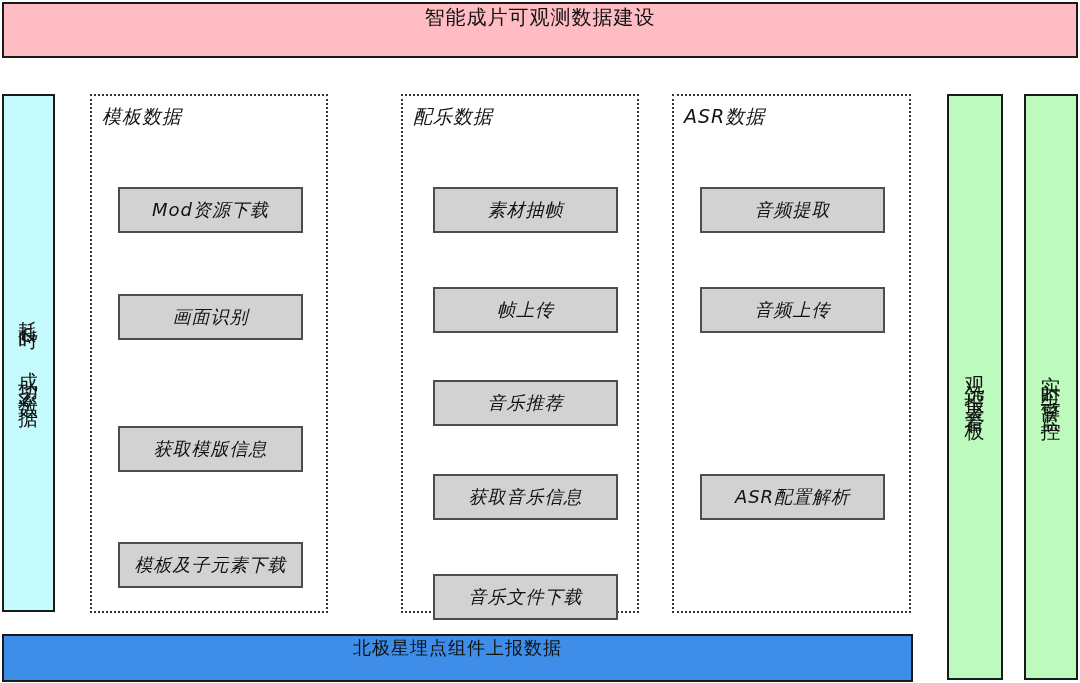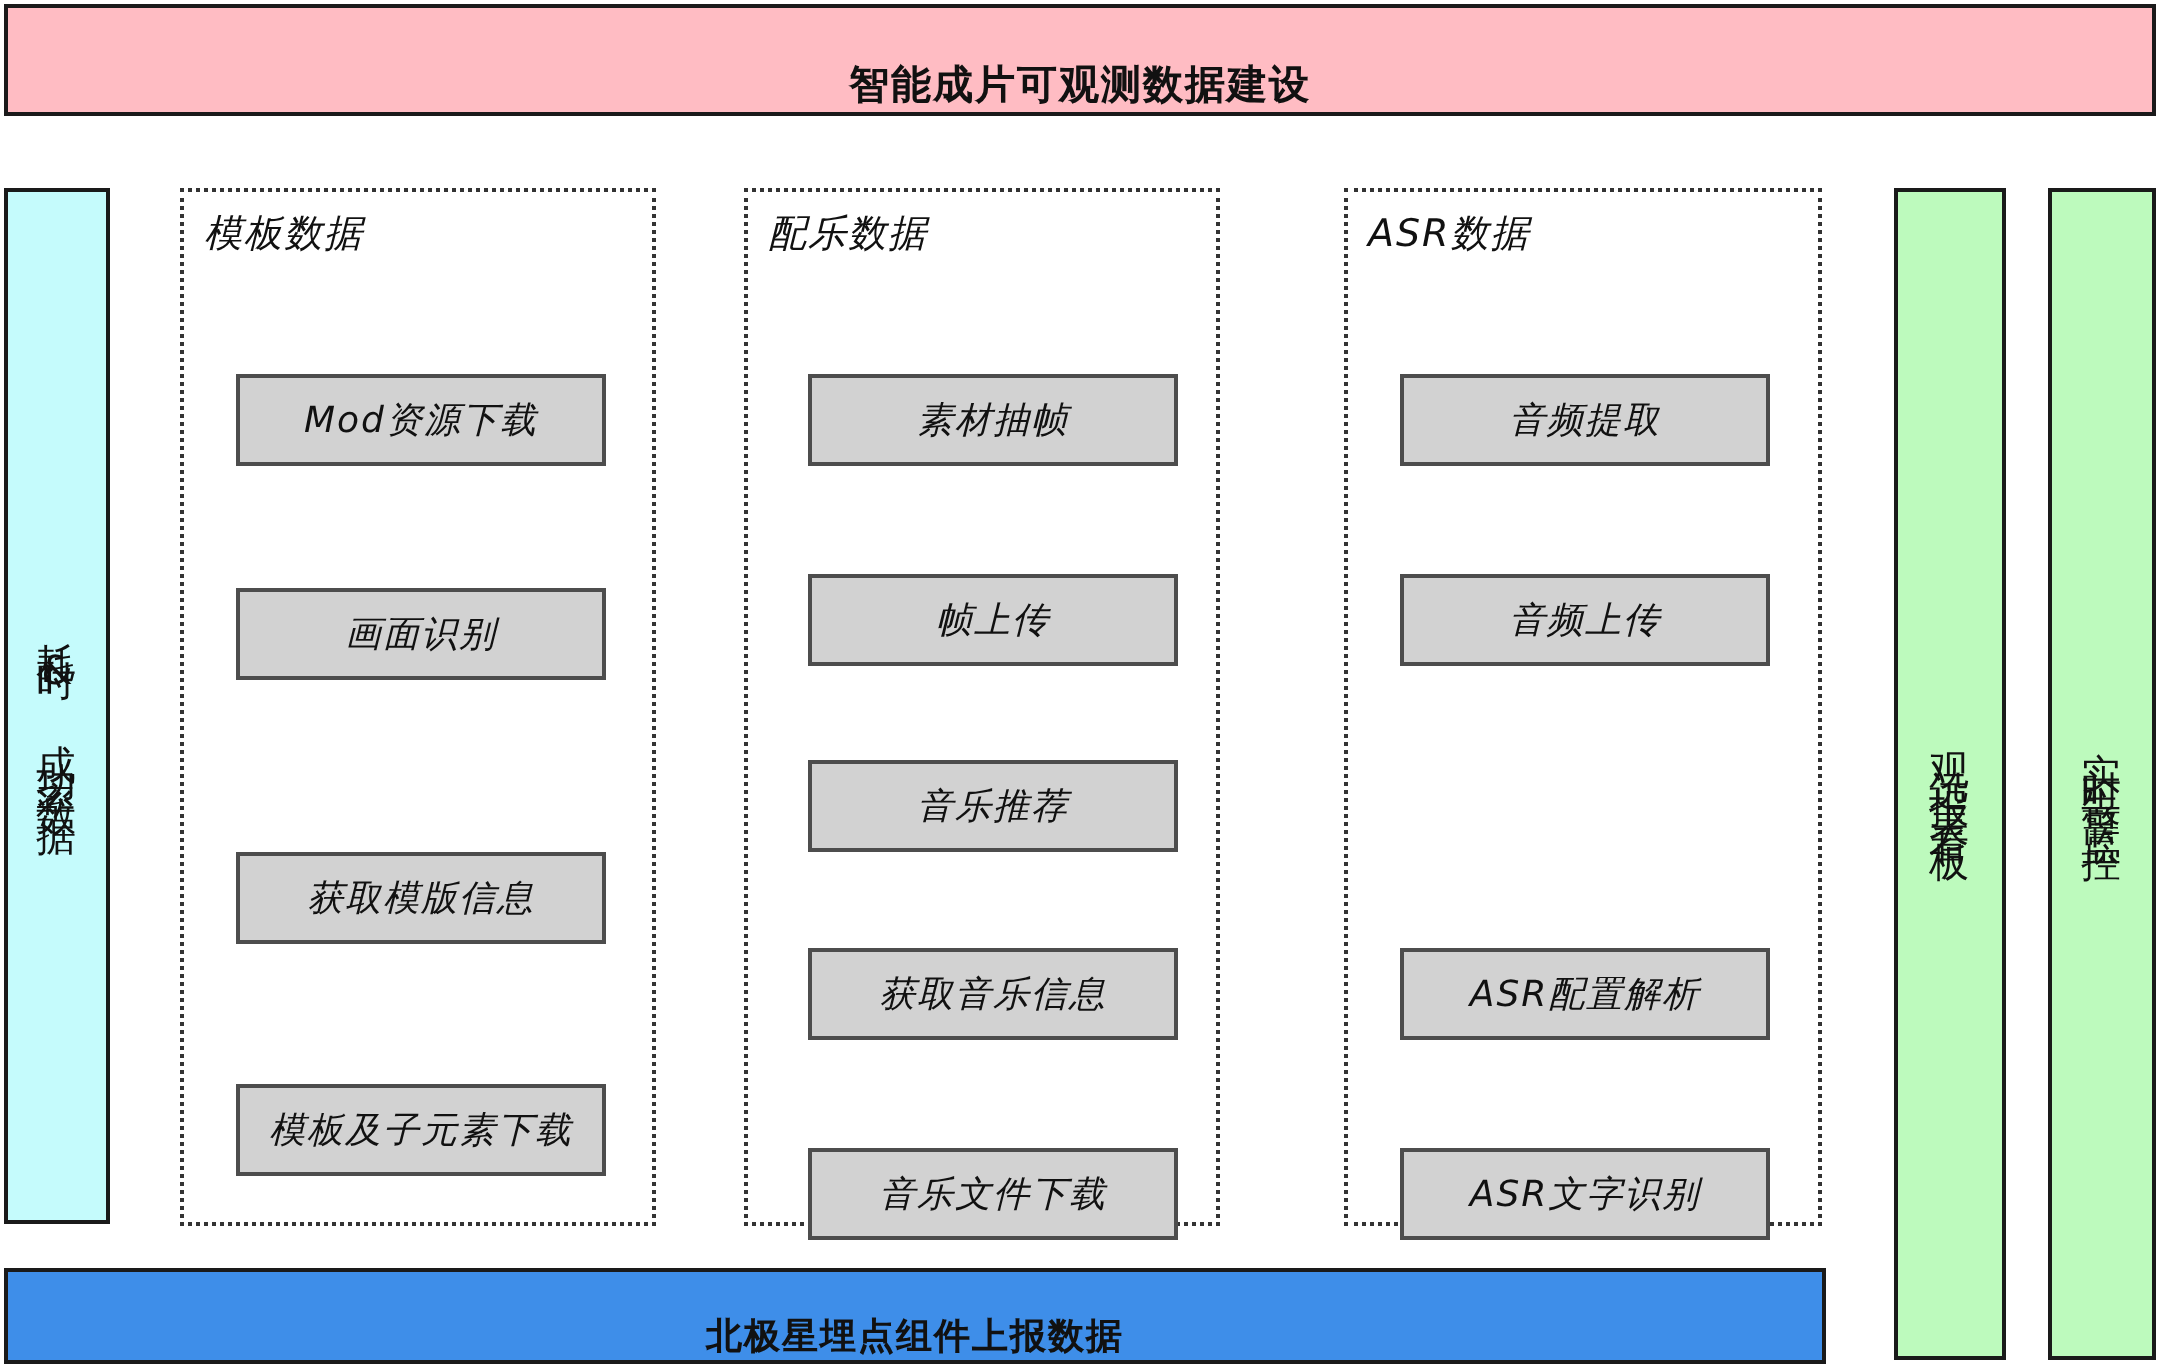--- a/index.html
+++ b/index.html
@@ -7,27 +7,26 @@
   .stage {
     position: relative;
     width: 1080px;
     height: 683px;
     background: #ffffff;
     overflow: hidden;
   }
   .banner {
     position: absolute;
     display: flex;
-    align-items: flex-end;
+    align-items: flex-start;
     justify-content: center;
     border: 2px solid #1a1a1a;
     box-sizing: border-box;
     font-size: 20px;
     letter-spacing: 1px;
-    font-weight: bold;
   }
   .banner.top {
     left: 2px; top: 2px; width: 1076px; height: 56px;
     background: #ffbcc3;
   }
   .banner.bottom {
     left: 2px; top: 634px; width: 911px; height: 48px;
     background: #3e8ee9;
     font-size: 18px;
   }
@@ -62,21 +61,21 @@
   .group {
     position: absolute;
     top: 94px;
     height: 519px;
     border: 2px dotted #333;
     box-sizing: border-box;
     background: #ffffff;
     font-style: italic;
   }
   .group.c1 { left: 90px;  width: 238px; }
-  .group.c2 { left: 372px; width: 238px; }
+  .group.c2 { left: 401px; width: 238px; }
   .group.c3 { left: 672px; width: 239px; }
   .group-title {
     position: absolute;
     top: 8px; left: 10px;
     font-size: 19px;
     letter-spacing: 1px;
   }
   .node {
     position: absolute;
     width: 185px;
@@ -123,21 +122,20 @@
     <div class="node" style="top:259px">音乐推荐</div>
     <div class="node" style="top:353px">获取音乐信息</div>
     <div class="node" style="top:453px">音乐文件下载</div>
   </div>
 
   <div class="group c3">
     <div class="group-title">ASR数据</div>
     <div class="node" style="top:66px">音频提取</div>
     <div class="node" style="top:166px">音频上传</div>
     <div class="node" style="top:353px">ASR配置解析</div>
-    <div class="node" style="top:453px">ASR文字识别</div>
   </div>
 
   <div class="vbar green1">
     <span class="vtext">观远报表看板</span>
   </div>
 
   <div class="vbar green2">
     <span class="vtext">实时告警监控</span>
   </div>
 

